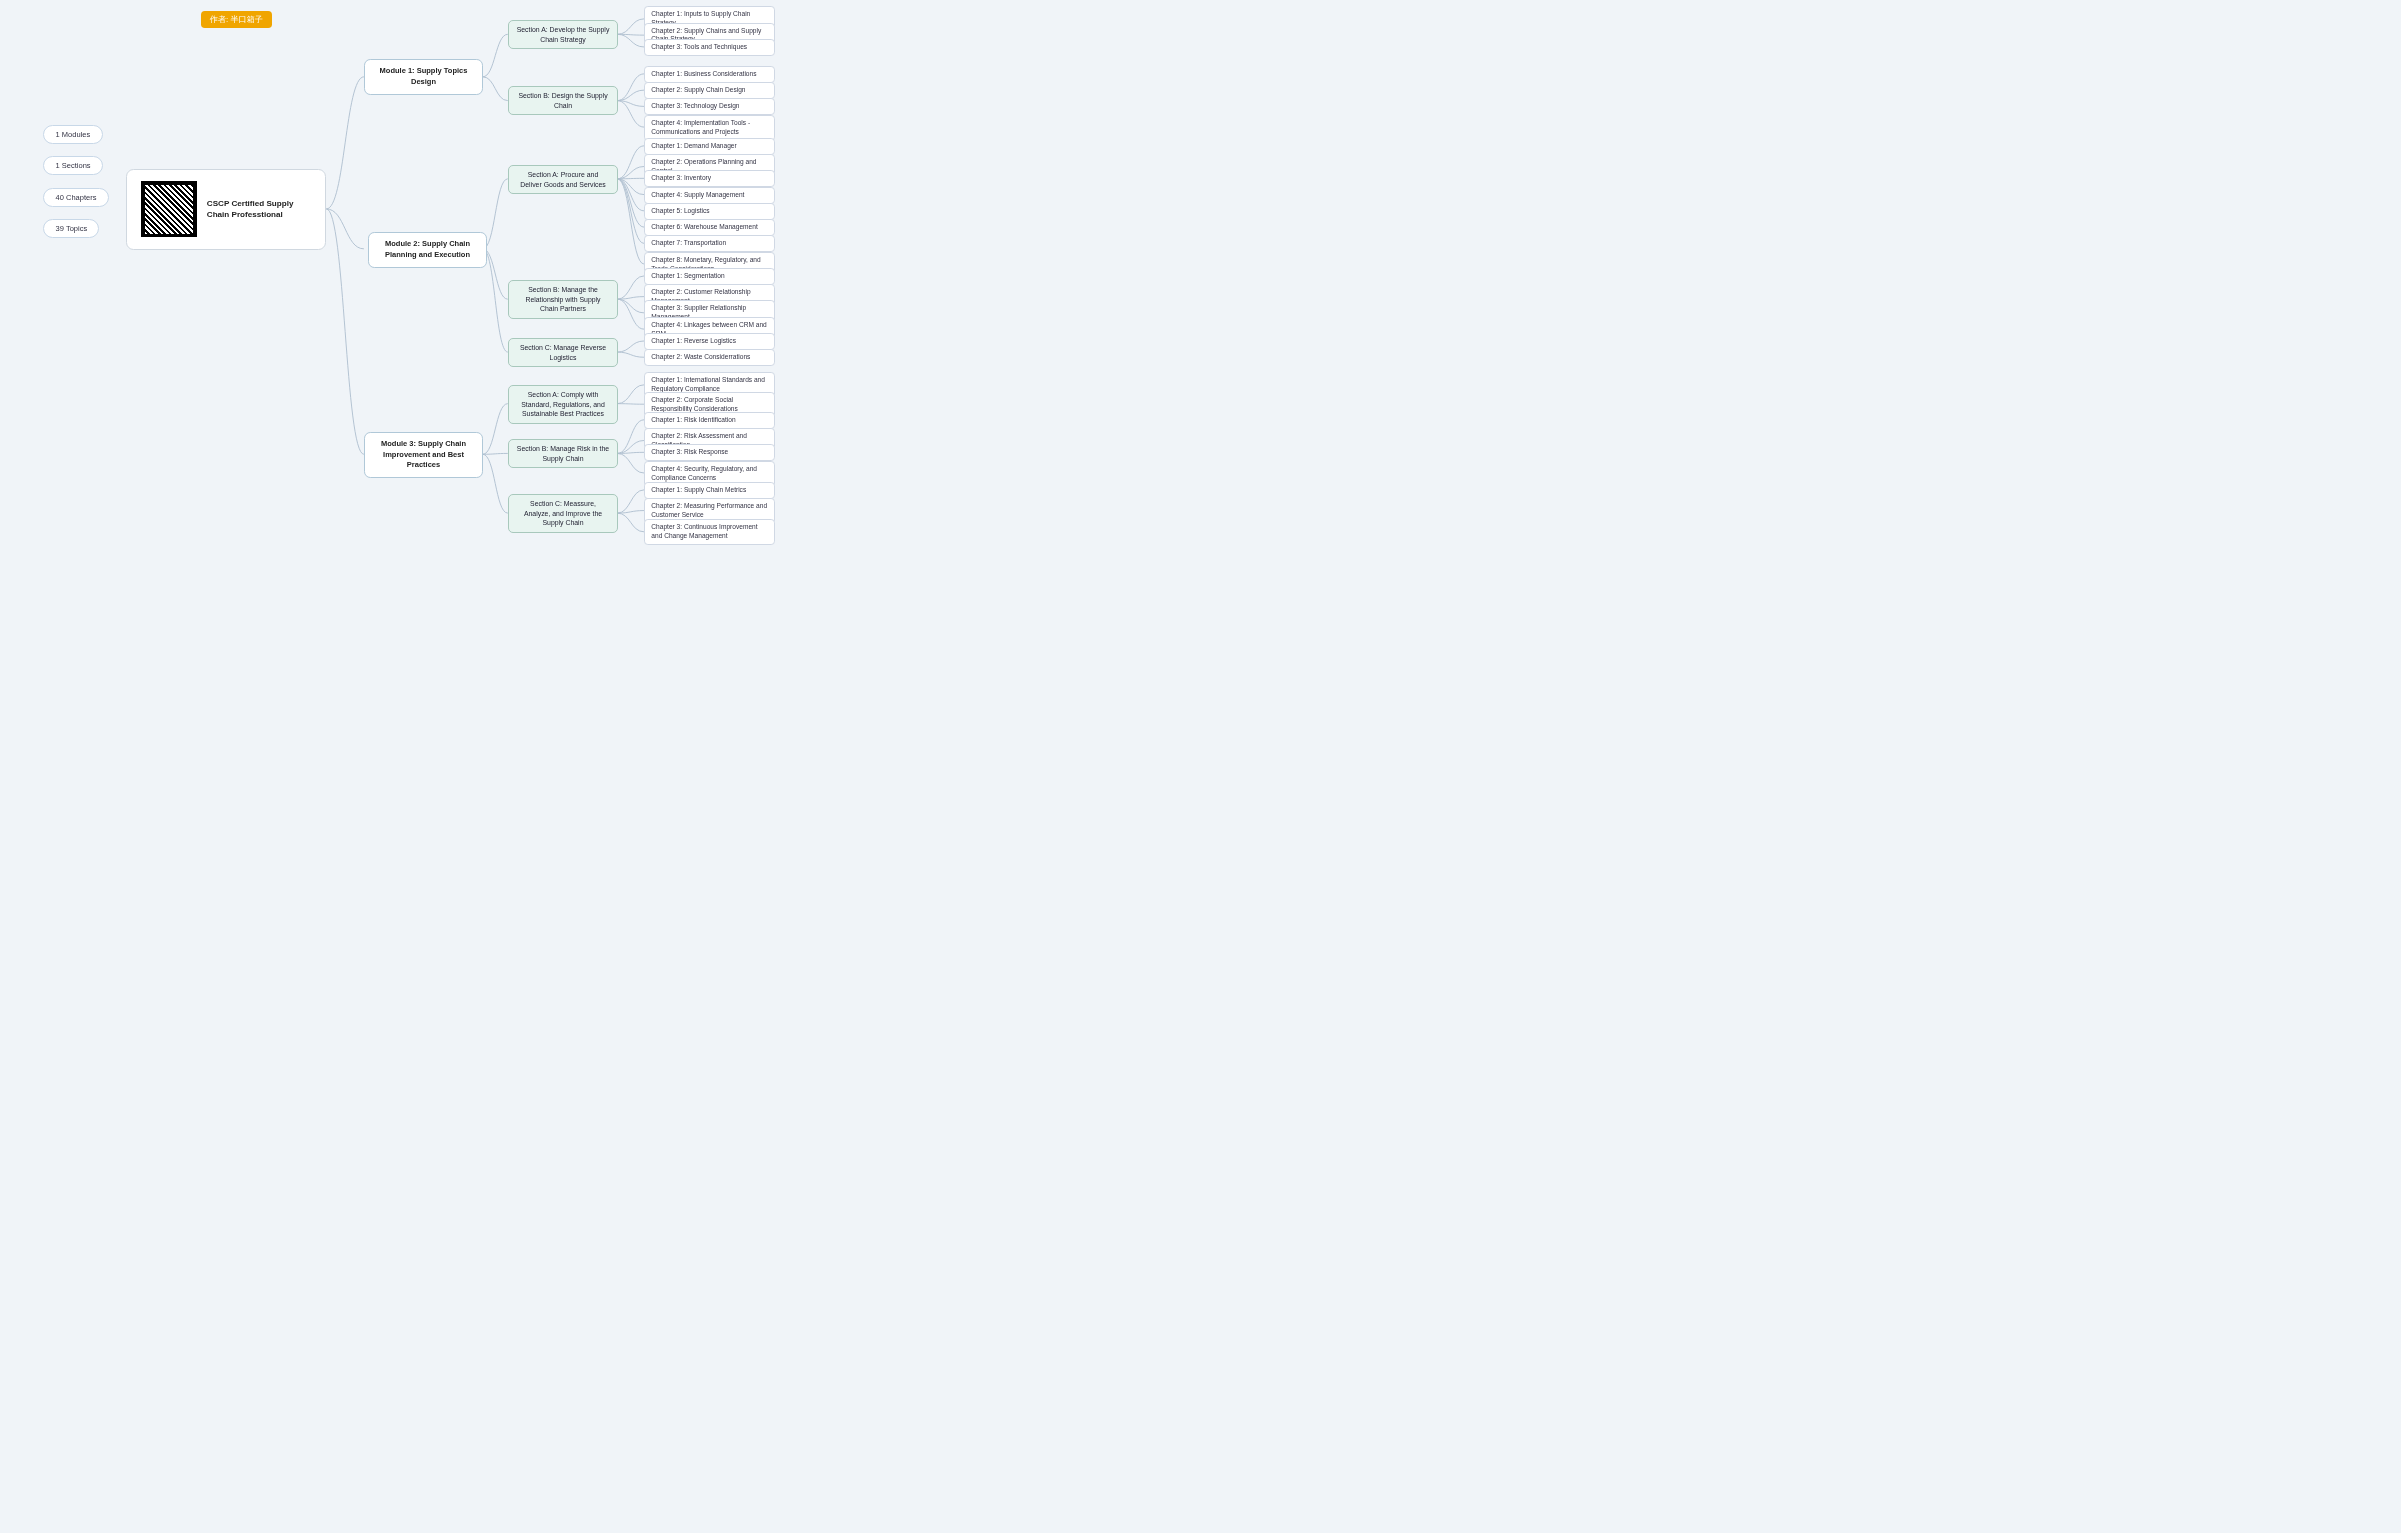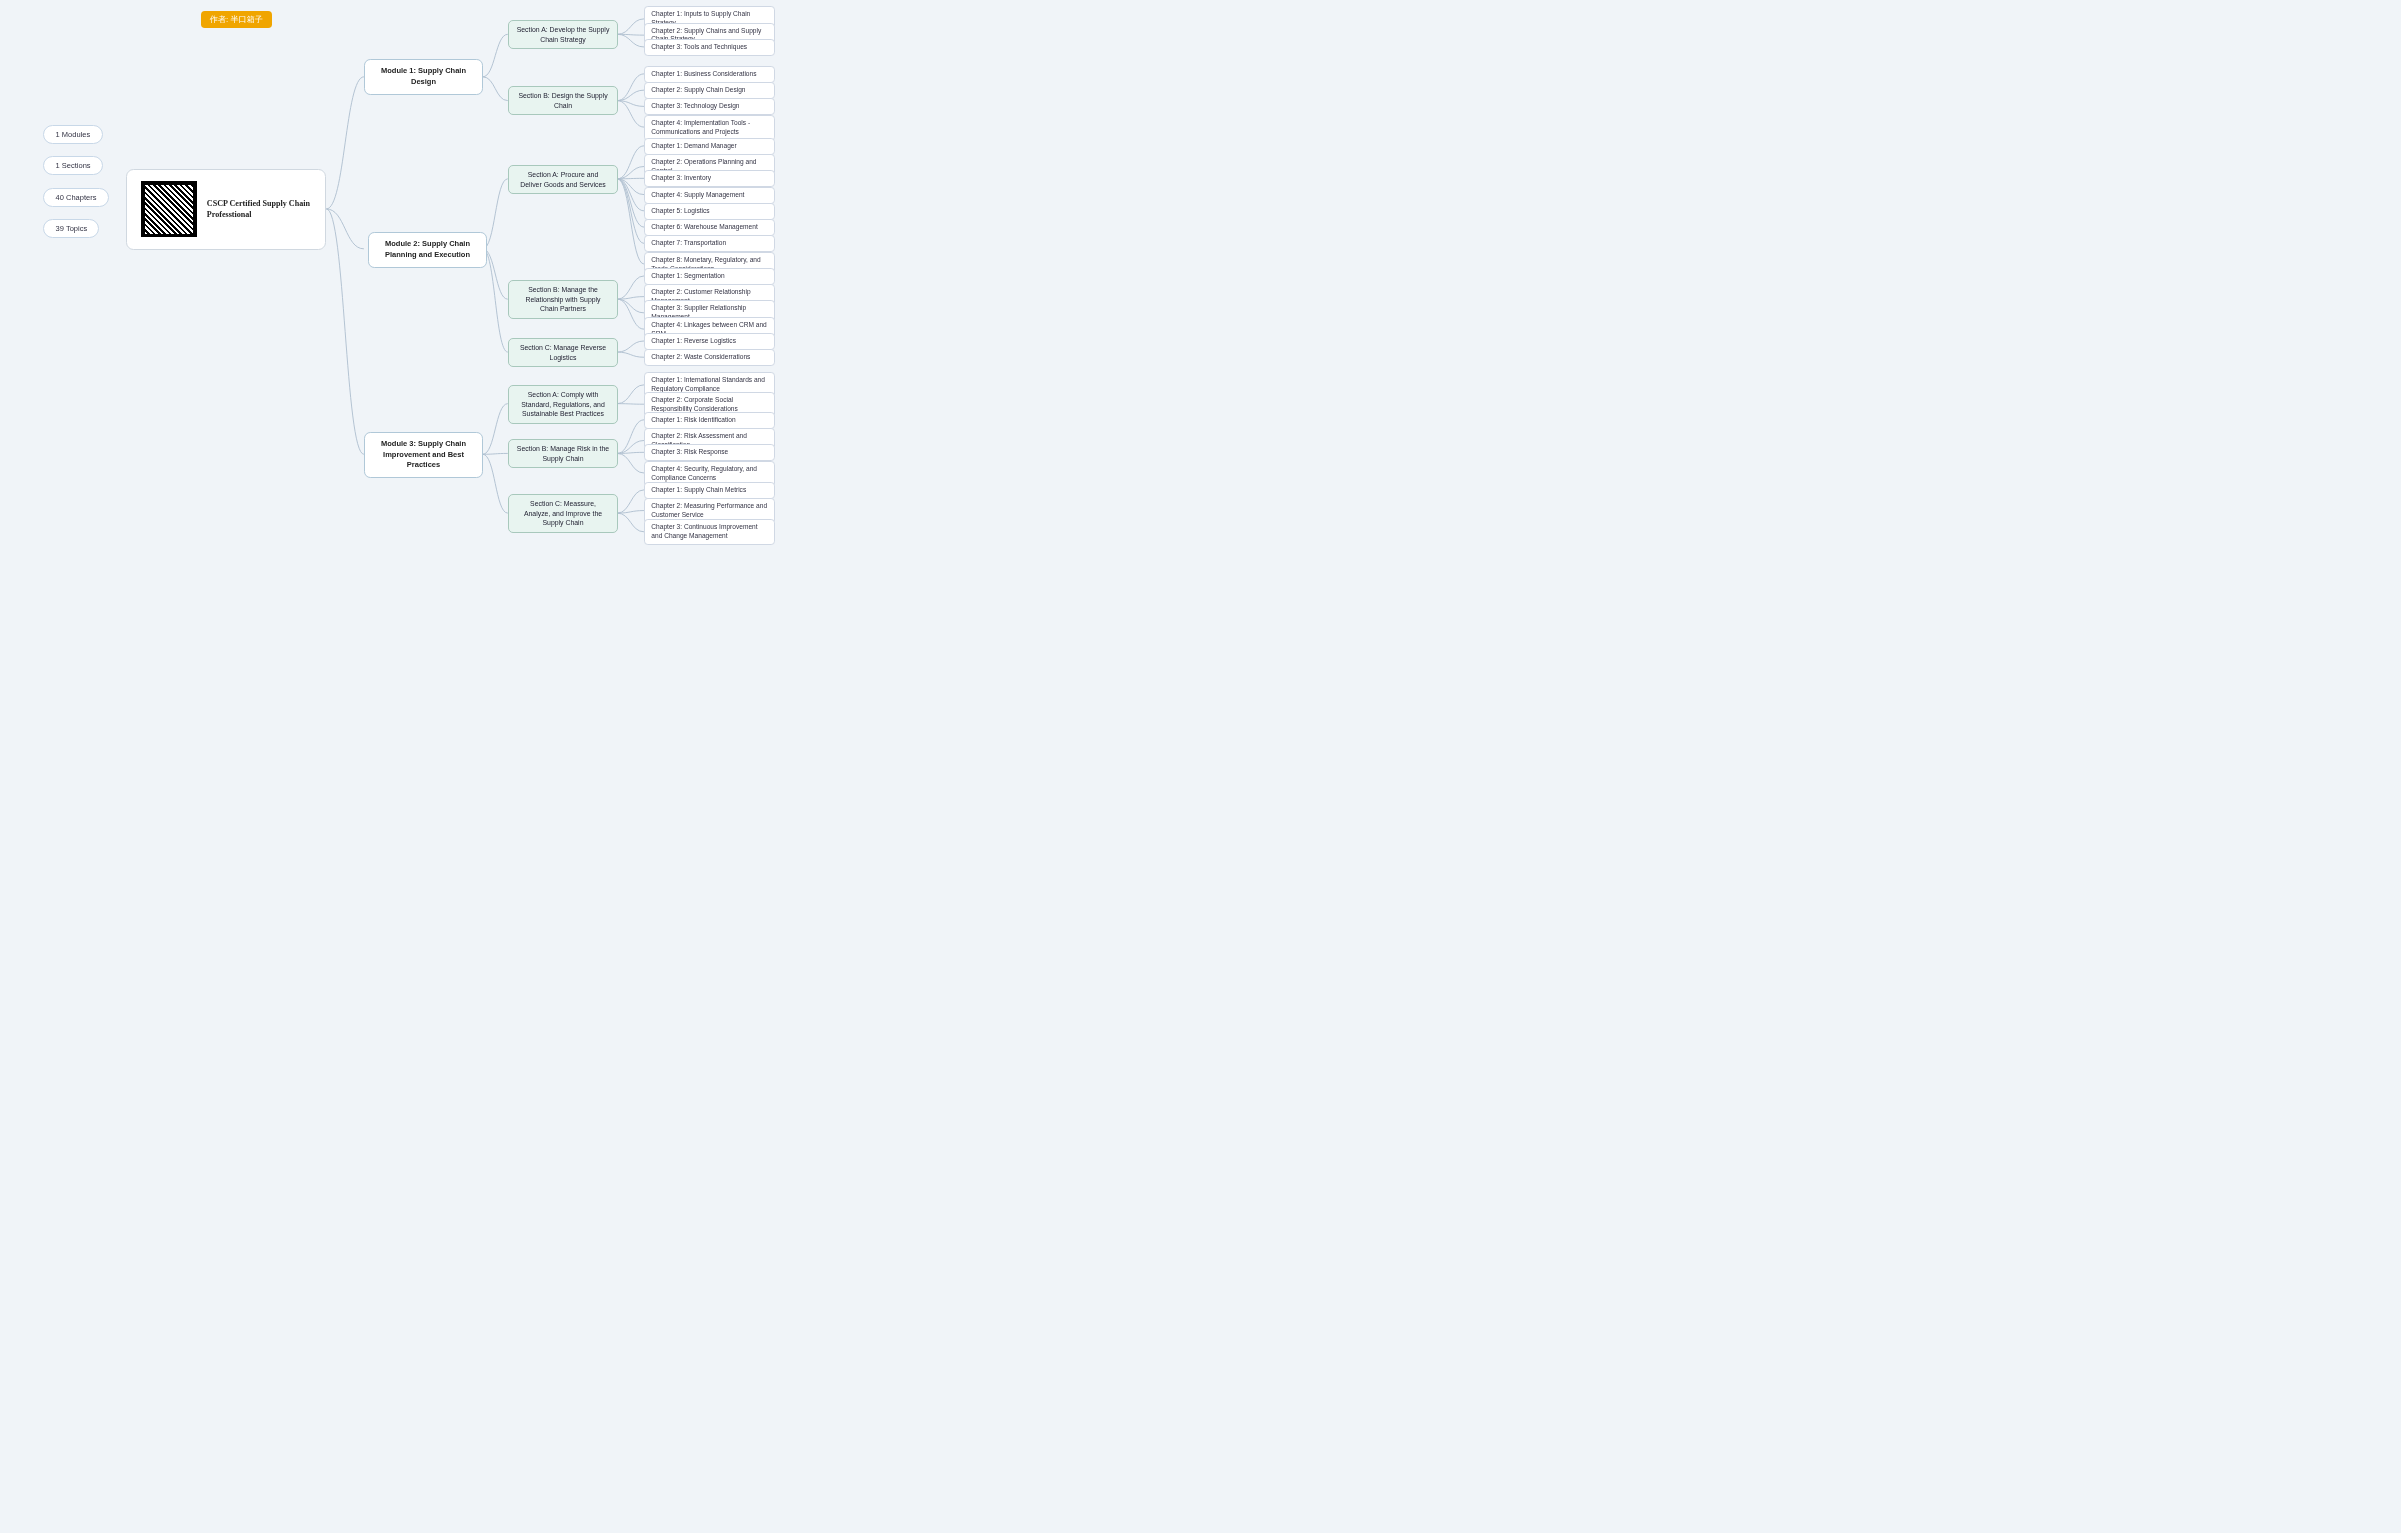--- a/index.html
+++ b/index.html
@@ -35,21 +35,20 @@
     
     .center-card {
       background: #fff;
       border: 0.9px solid #d0d8e0;
       border-radius: 7.5px;
       padding: 11.3px 13.8px;
       display: flex;
       align-items: center;
       gap: 10px;
       width: 200px;
-      font-family: Liberation Serif, serif;
     }
 
     .qr-placeholder {
       width: 56px;
       height: 56px;
       background: #000;
       flex-shrink: 0;
       position: relative;
       overflow: hidden;
     }
@@ -205,21 +204,21 @@
   <div class="node" style="left:94px; top:169px;">
     <div class="center-card">
       <div class="qr-placeholder">
         <div class="qr-inner"></div>
       </div>
       <div class="center-title">CSCP  Certified Supply Chain Professtional</div>
     </div>
   </div>
 
   <div class="node" id="mod1" style="left:332px; top:59px;">
-    <div class="module-box">Module 1: Supply Chain Design</div>
+    <div class="module-box">Module 1: Supply Topics Design</div>
   </div>
 
   <div class="node" id="sec1a" style="left:476px; top:20px;">
     <div class="section-box">Section A: Develop the Supply Chain Strategy</div>
   </div>
 
   <div class="node" id="ch1a1" style="left:612px; top:6.3px;">
     <div class="chapter-box">Chapter 1: Inputs to Supply Chain Strategy</div>
   </div>
   <div class="node" id="ch1a2" style="left:612px; top:22.5px;">

